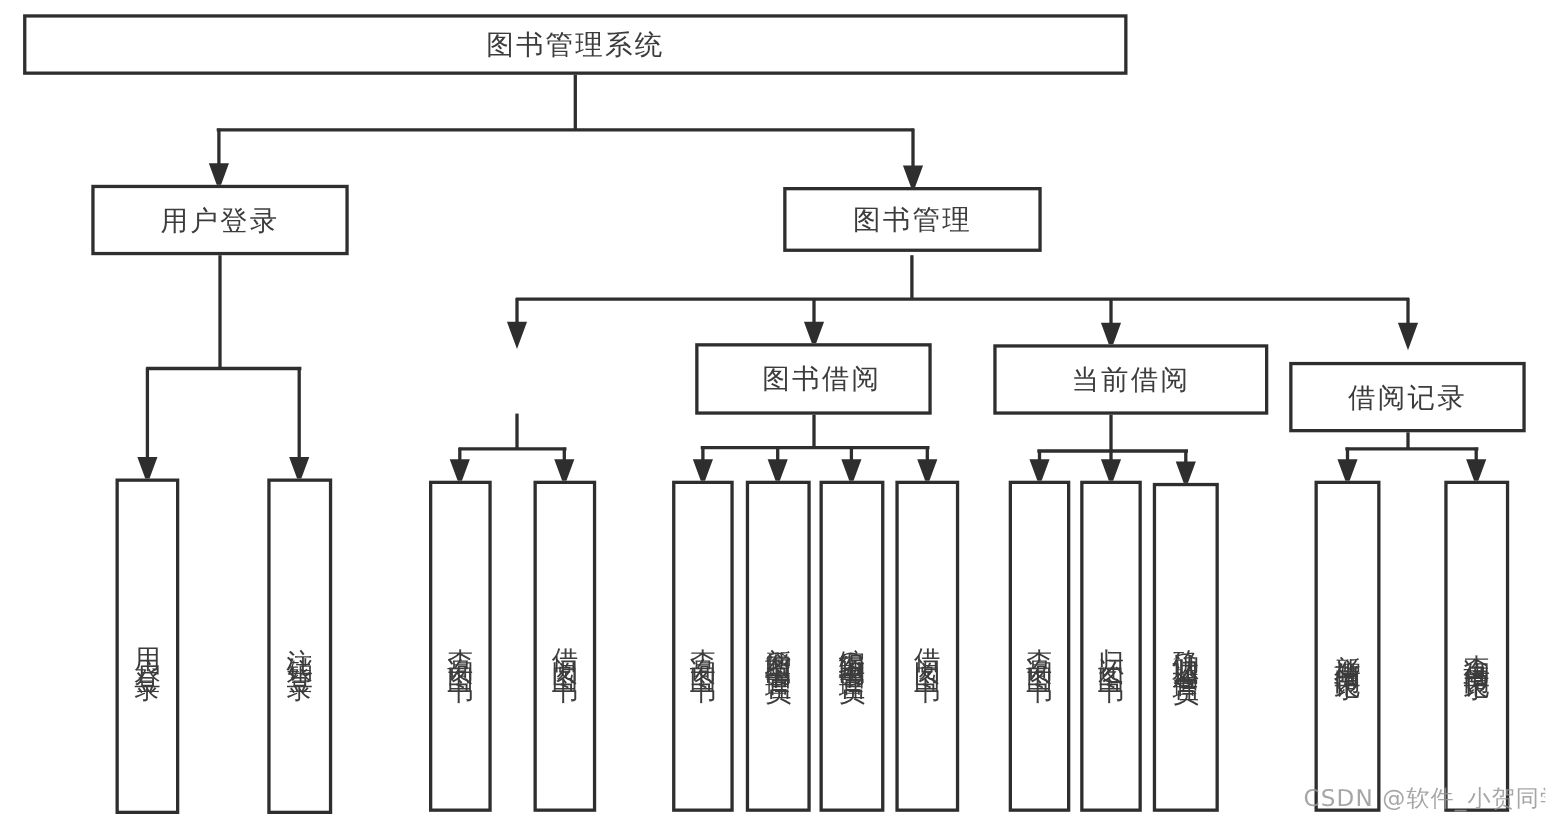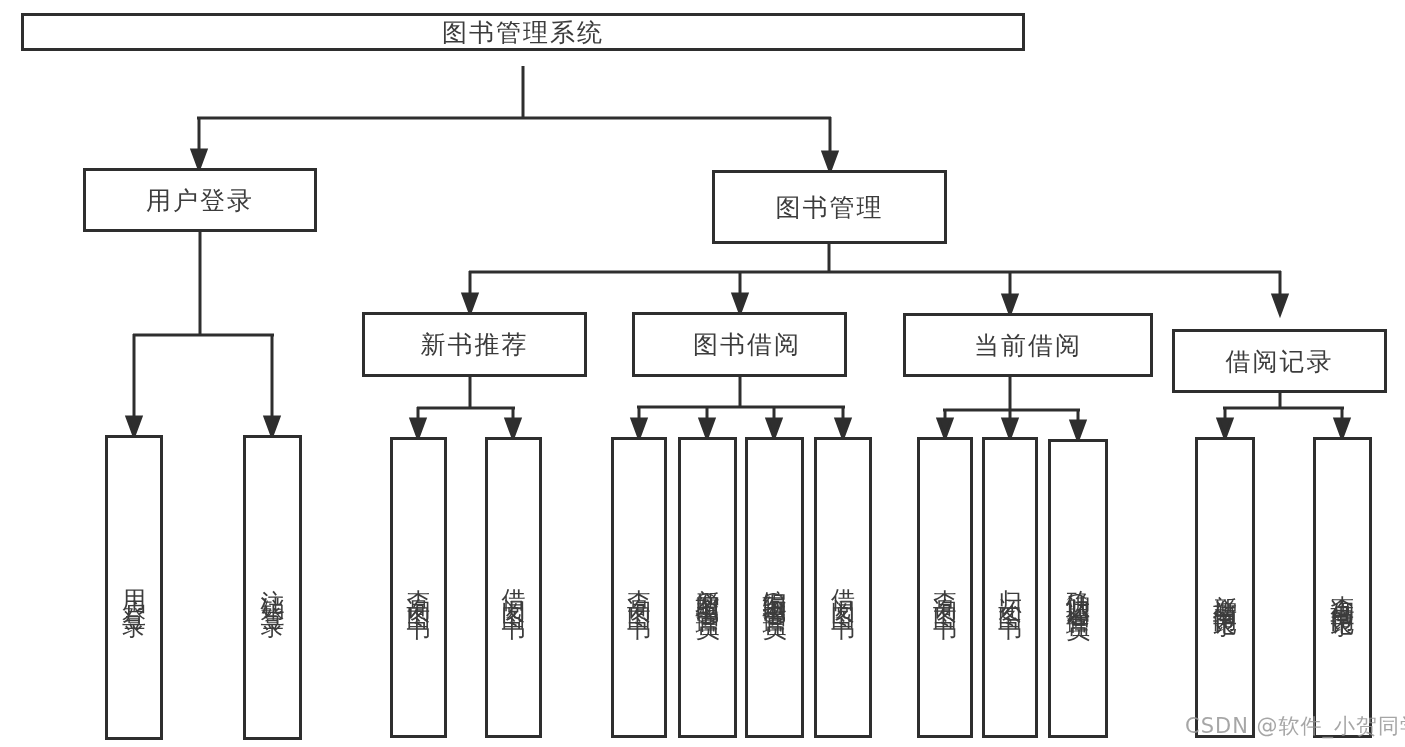--- a/index.html
+++ b/index.html
@@ -43,23 +43,23 @@
   .watermark {
     position: absolute;
     left: 1185px;
     top: 712px;
     font-size: 21px;
     color: rgba(150, 150, 150, 0.85);
     white-space: nowrap;
     letter-spacing: 1px;
   }
   
-  #n-root          { left: 21px;  top: 13px;  width: 1004px; height: 38px; text-align: right; }
+  #n-root          { left: 21px;  top: 13px;  width: 1004px; height: 55px; text-align: right; }
   #n-user-login    { left: 83px;  top: 168px; width: 234px;  height: 64px; }
-  #n-book-mgmt     { left: 712px; top: 170px; width: 235px;  height: 74px; font-family: Liberation Mono, monospace; }
+  #n-book-mgmt     { left: 712px; top: 170px; width: 235px;  height: 59px; font-family: Liberation Mono, monospace; }
   #n-new-book-rec  { left: 362px; top: 312px; width: 225px;  height: 65px; }
   #n-book-borrow   { left: 632px; top: 312px; width: 215px;  height: 65px; padding-left: 15px; }
   #n-cur-borrow    { left: 903px; top: 313px; width: 250px;  height: 64px; }
   #n-borrow-rec    { left: 1172px;top: 313px; width: 215px;  height: 64px; margin-top: 16px; }
   #l-user-login    { left: 105px; top: 435px; width: 58px; height: 305px; }
   #l-logout        { left: 243px; top: 435px; width: 59px; height: 305px; }
   #l-rec-query     { left: 390px; top: 437px; width: 57px; height: 301px; }
   #l-rec-borrow    { left: 485px; top: 437px; width: 57px; height: 301px; }
   #l-bb-query      { left: 611px; top: 437px; width: 56px; height: 301px; }
   #l-bb-add        { left: 678px; top: 437px; width: 59px; height: 301px; }
@@ -136,21 +136,20 @@
     <polygon points="1218,419 1232,419 1225,438"></polygon>
     <line x1="1342" y1="407" x2="1342" y2="419"></line>
     <polygon points="1335,419 1349,419 1342,438"></polygon>
   </svg>
 
   <div class="node hbox" id="n-root">图书管理系统</div>
 
   <div class="node hbox" id="n-user-login">用户登录</div>
   <div class="node hbox" id="n-book-mgmt">图书管理</div>
 
-  <div class="node hbox" id="n-new-book-rec">新书推荐</div>
   <div class="node hbox" id="n-book-borrow">图书借阅</div>
   <div class="node hbox" id="n-cur-borrow">当前借阅</div>
   <div class="node hbox" id="n-borrow-rec">借阅记录</div>
 
   <div class="node vbox" id="l-user-login">用户登录</div>
   <div class="node vbox" id="l-logout">注销登录</div>
 
   <div class="node vbox" id="l-rec-query">查询图书</div>
   <div class="node vbox" id="l-rec-borrow">借阅图书</div>
 

